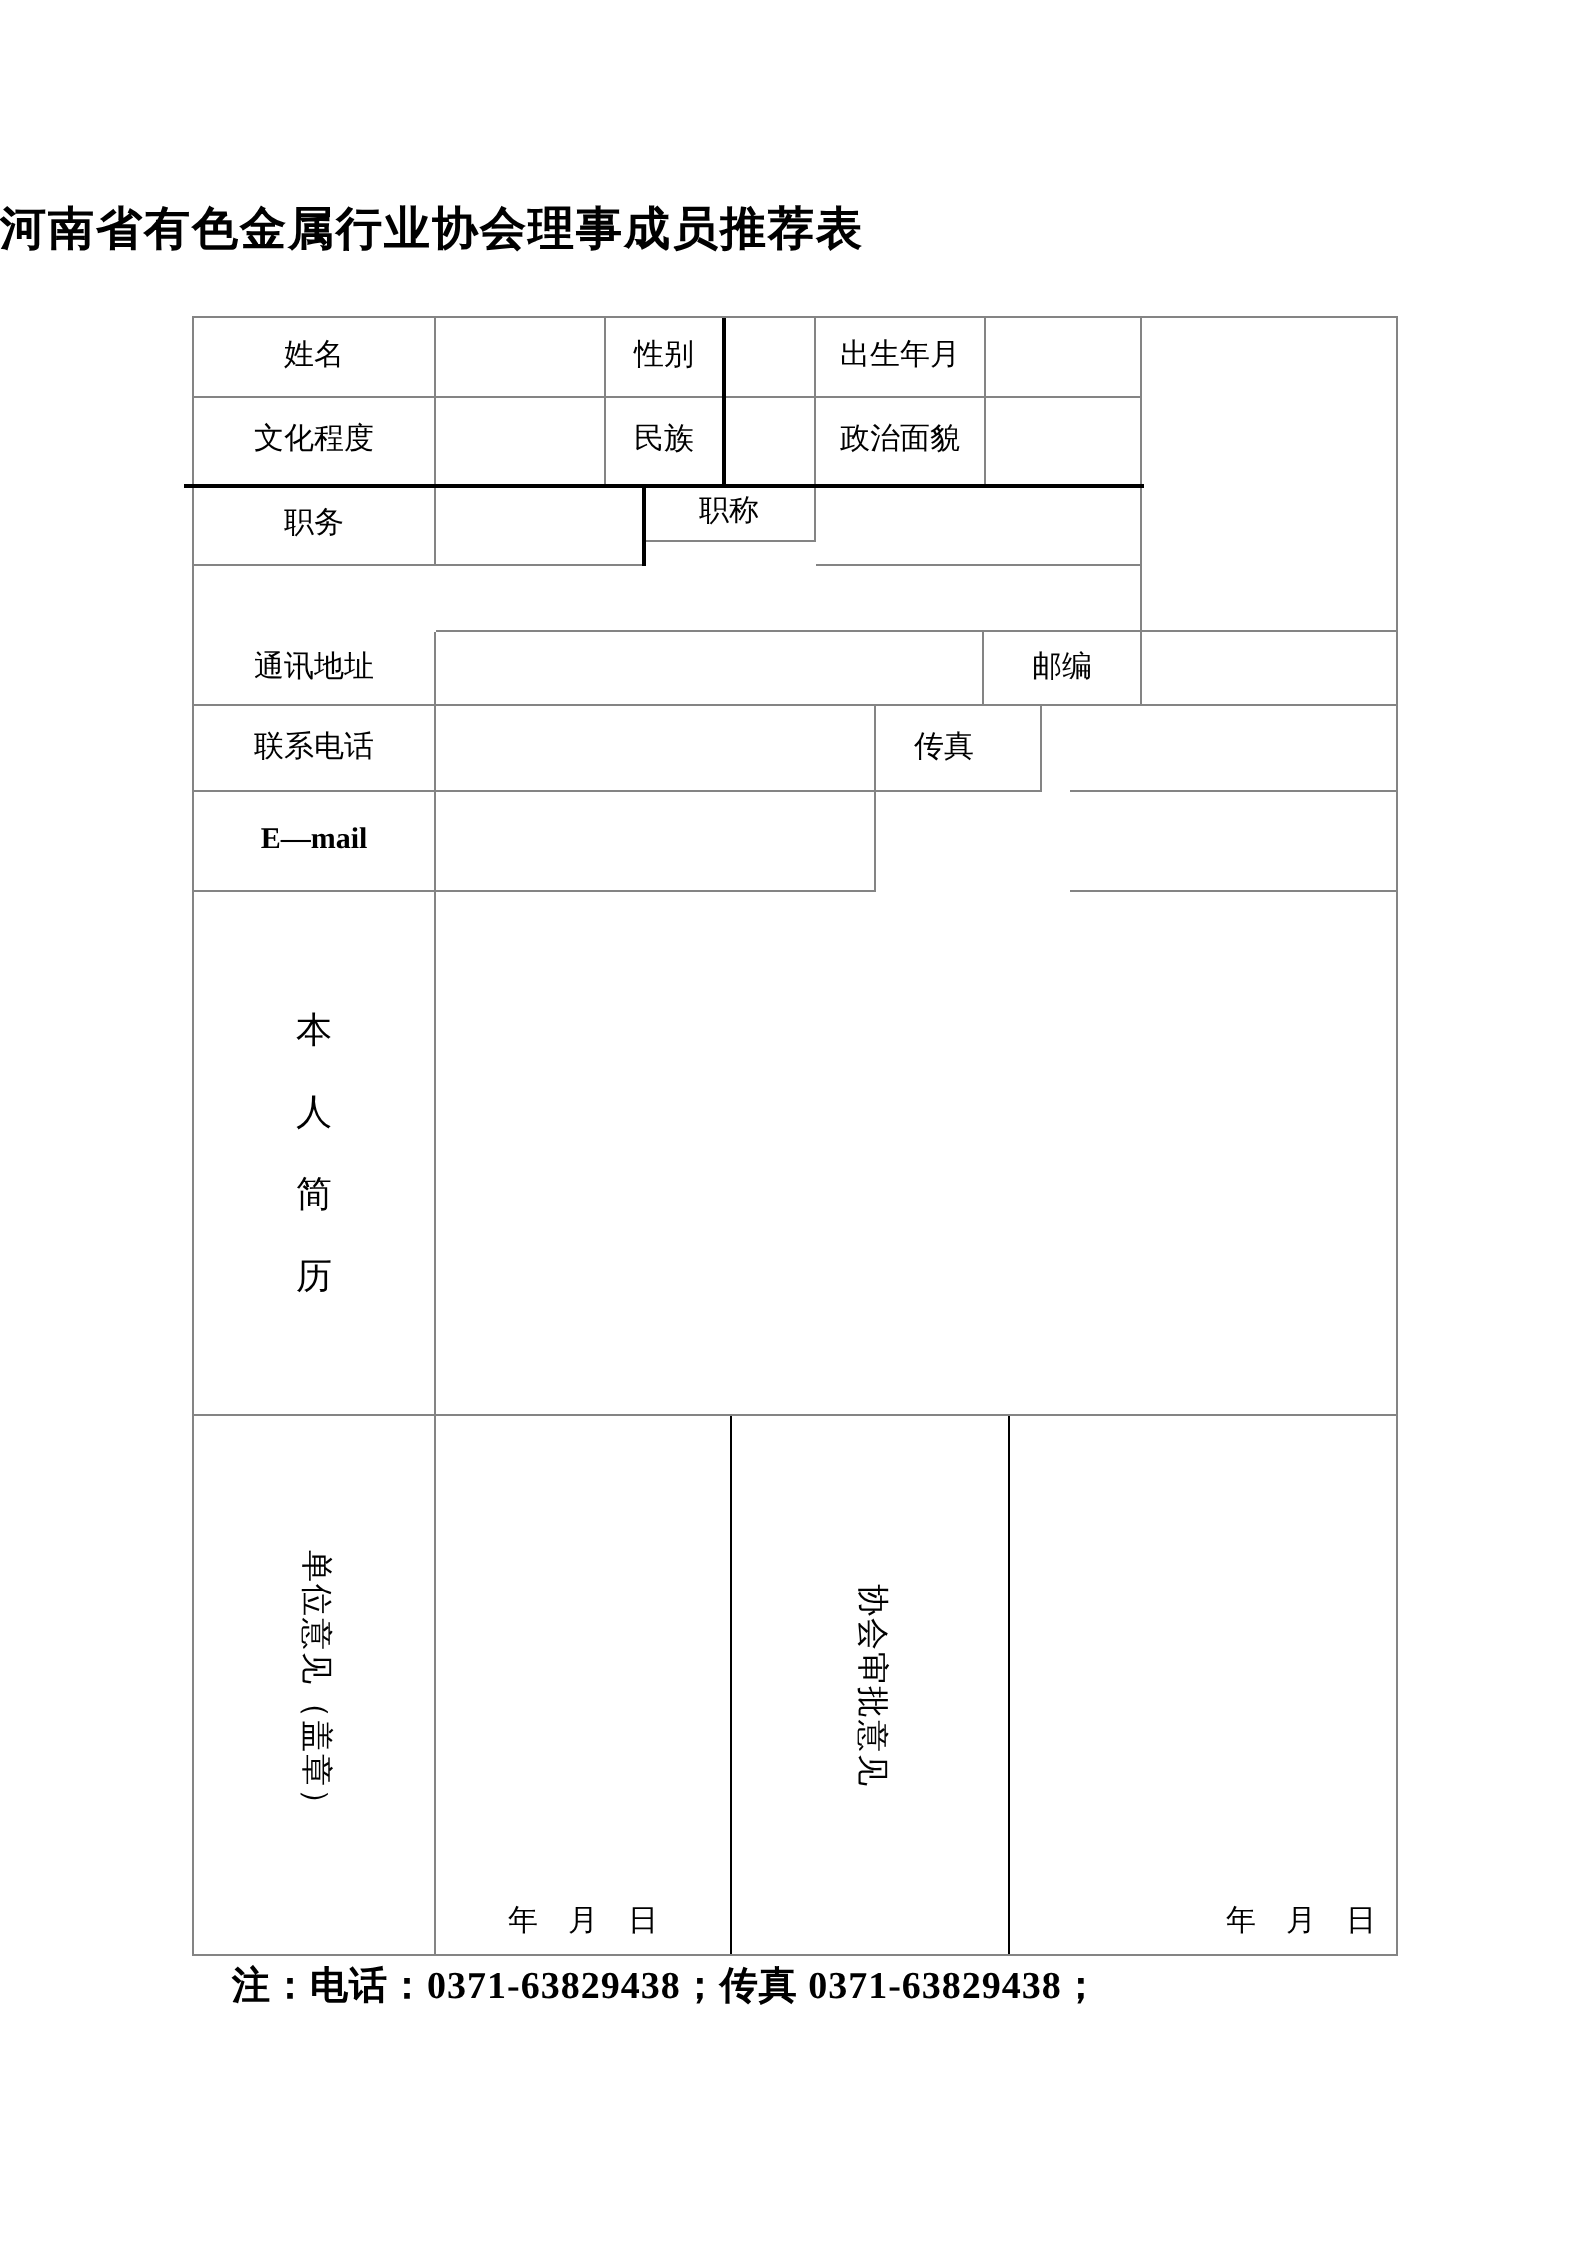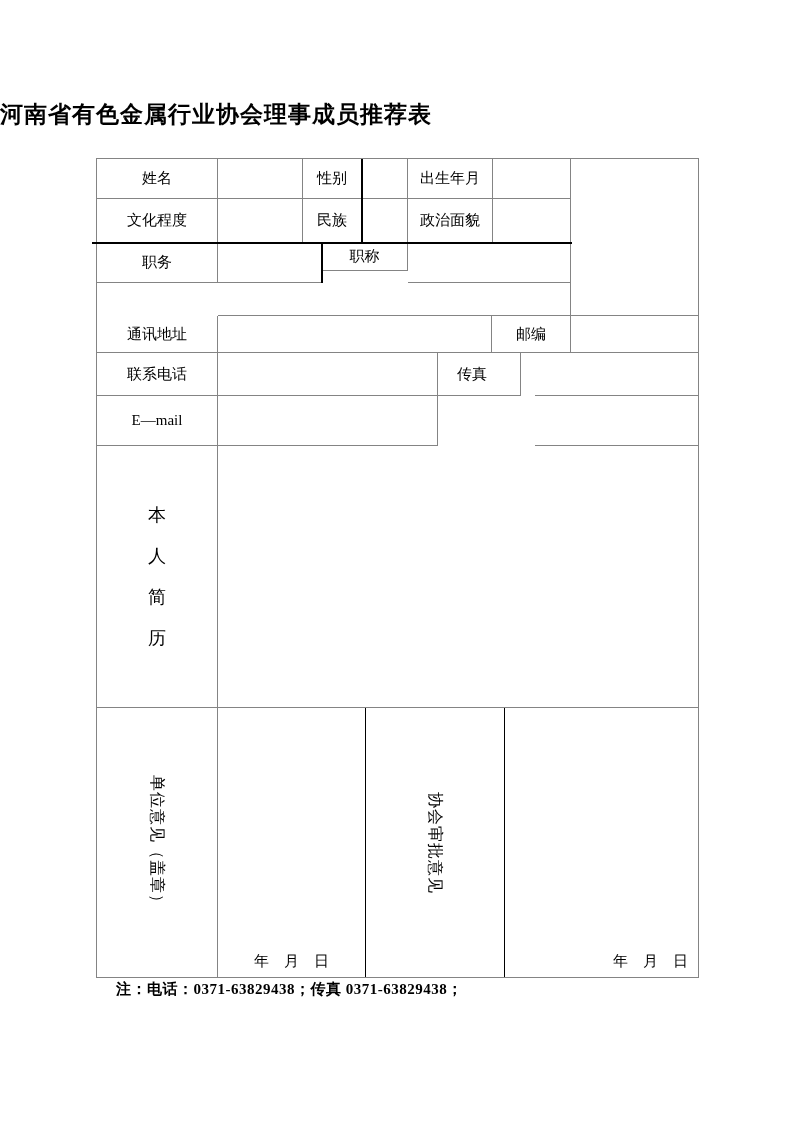--- a/index.html
+++ b/index.html
@@ -34,36 +34,36 @@
     display:flex;
     align-items:center;
     justify-content:center;
     font-size:15px;
     line-height:1;
     overflow:hidden;
   }
   .no-r{border-right:none;}
   .no-b{border-bottom:none;}
   .br-k{border-right-color:#000;}
-  .bold{font-weight:normal;}
+  .bold{font-weight:bold;}
   .vstack{flex-direction:column;gap:23px;font-size:18px;}
   .rotwrap{display:flex;align-items:center;justify-content:center;}
   .rot{
     transform:rotate(90deg);
     white-space:nowrap;
     font-size:16px;
     letter-spacing:1px;
   }
   .datecell-c{align-items:flex-end;justify-content:center;padding-bottom:8px;box-sizing:border-box;}
   .datecell-r{align-items:flex-end;justify-content:flex-end;padding:0 10px 8px 0;box-sizing:border-box;}
   .oline{position:absolute;background:#000;}
   .note{
     position:absolute;
     left:116px;top:980px;
-    font-size:15px;
+    font-size:19px;
     font-weight:bold;
     letter-spacing:0.5px;
   }
 </style>
 </head>
 <body>
 
 <div class="page">
 
   <h1 class="title">河南省有色金属行业协会理事成员推荐表</h1>

